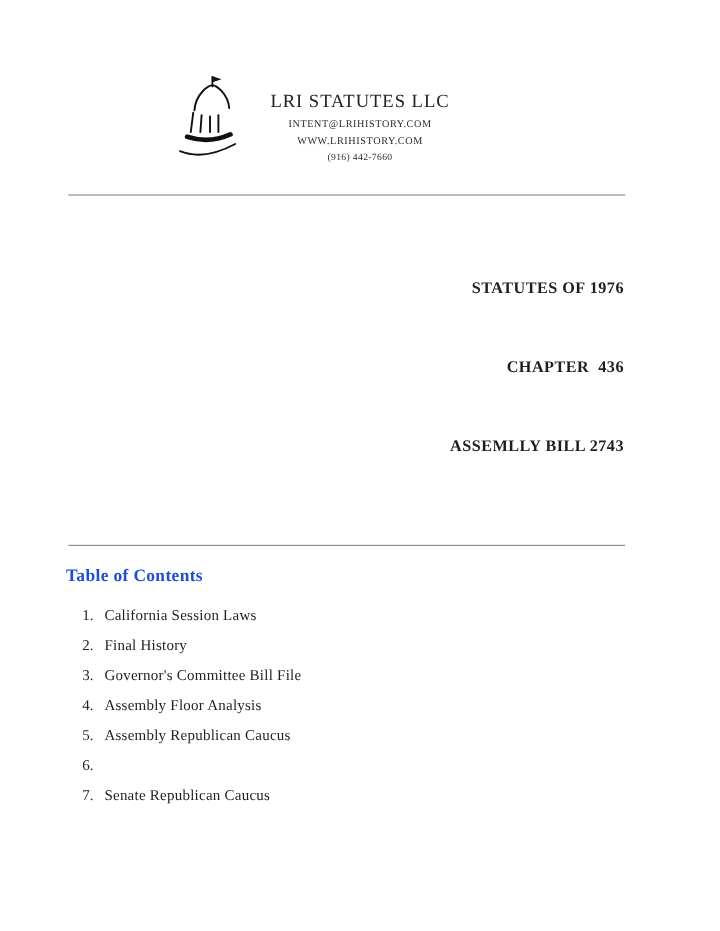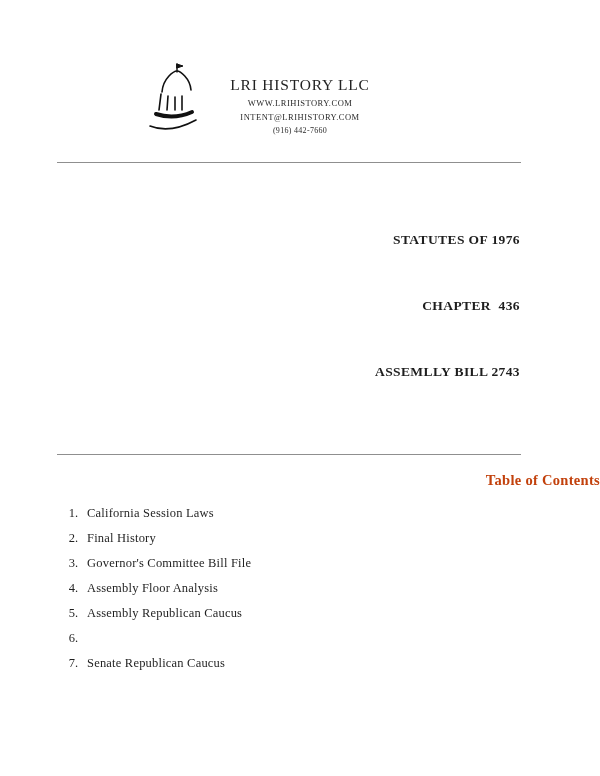--- a/index.html
+++ b/index.html
@@ -73,22 +73,21 @@
   .title-block .line { display: block; }
 
   .rule-middle { margin-top: 27px; }
 
   
   .toc { margin: 17px 0 0 55px; }
   .toc-heading {
     font-weight: bold;
     font-size: 14.5px;
     letter-spacing: 0.3px;
-    color: #c2410c;
-    text-align: right;
+    color: #1d4ed8;
   }
   .toc-list { margin-top: 16px; }
   .toc-row {
     display: flex;
     align-items: baseline;
     font-size: 12.5px;
     line-height: 16px;
     margin-bottom: 9px;
     color: #1f1f1f;
   }
@@ -118,23 +117,23 @@
         <path d="M24 38 L23 52" stroke-width="1.6"></path>
         <path d="M31 39 L31 52" stroke-width="1.6"></path>
         <path d="M38 38 L38 52" stroke-width="1.6"></path>
 
         <path d="M12 56 Q30 62 48 54" stroke-width="4" stroke="#111"></path>
 
         <path d="M6 68 Q26 76 52 62" stroke-width="1.6"></path>
       </svg>
     </div>
     <div class="header-text">
-      <div class="company">LRI HISTORY LLC</div>
+      <div class="company">LRI STATUTES LLC</div>
+      <div class="contact-line">INTENT@LRIHISTORY.COM</div>
       <div class="contact-line">WWW.LRIHISTORY.COM</div>
-      <div class="contact-line">INTENT@LRIHISTORY.COM</div>
       <div class="phone-line">(916) 442-7660</div>
     </div>
   </div>
 
   <hr class="rule">
 
   <div class="title-block">
     <span class="line">STATUTES OF 1976</span>
     <span class="line">CHAPTER  436</span>
     <span class="line">ASSEMLLY BILL 2743</span>

